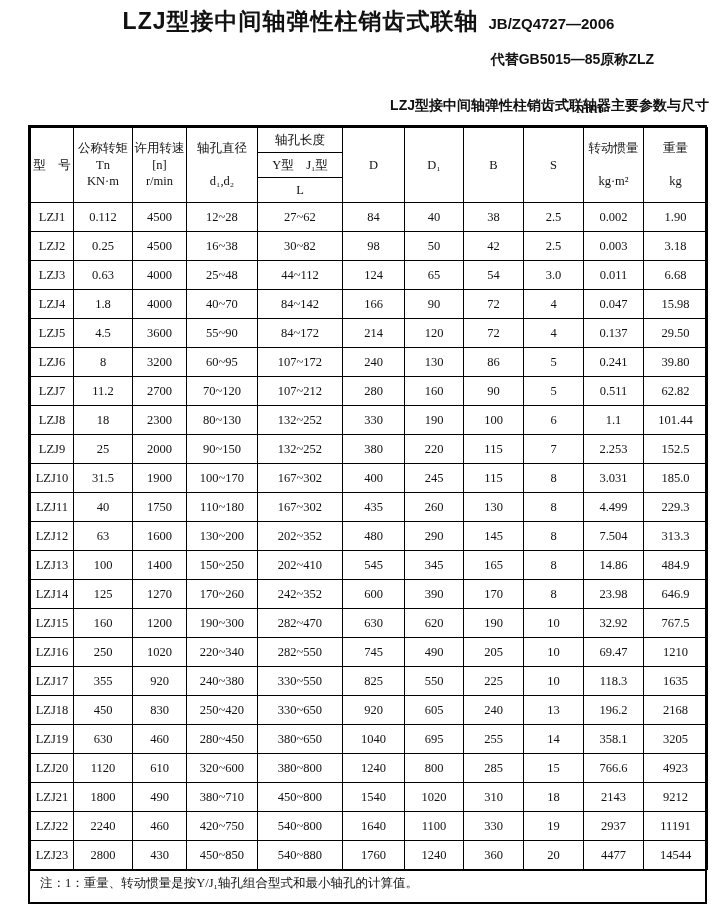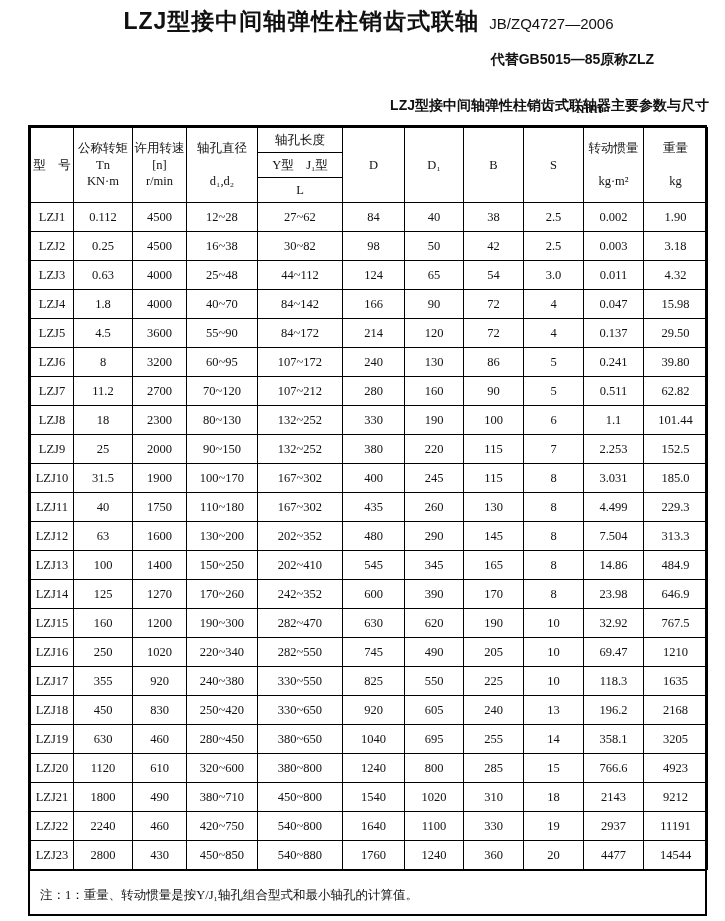--- a/index.html
+++ b/index.html
@@ -13,21 +13,21 @@
   .page { width: 725px; height: 921px; padding: 4px 0 0 28px; }
   .content { width: 681px; }
 
   
   .title-row {
     display: flex; align-items: baseline; justify-content: center;
     gap: 10px; margin-top: 2px;
     font-family: "Liberation Sans", "DejaVu Sans", sans-serif;
   }
   .doc-title { font-size: 23px; font-weight: bold; letter-spacing: 1px; white-space: nowrap; }
-  .doc-standard { font-size: 15px; font-weight: normal; white-space: nowrap; }
+  .doc-standard { font-size: 15px; font-weight: bold; white-space: nowrap; }
 
   .subtitle-row {
     text-align: right; padding-right: 55px; margin-top: 14px;
     font-family: "Liberation Sans", "DejaVu Sans", sans-serif;
     font-size: 14px; font-weight: bold;
   }
 
   .caption-row {
     position: relative; text-align: right; margin-top: 28px;
     font-family: "Liberation Sans", "DejaVu Sans", sans-serif;
@@ -49,21 +49,21 @@
     padding: 0 1px; overflow: hidden;
   }
   thead tr { height: 25px; }
   thead th.pre { white-space: pre-line; line-height: 1.35; text-align: center; }
   tbody td { height: 29px; }
   tbody td:first-child { font-size: 12.5px; margin-left: 10px; }
 
   
   .notes {
     border-top: 1px solid #000;
-    padding: 15px 8px 9px 10px;
+    padding: 3px 8px 9px 10px;
     font-size: 12.5px; line-height: 1.5;
   }
   .note-2 { padding-left: 20px; }
 </style>
 </head>
 <body>
 
 <div class="page">
   <div class="content">
 
@@ -156,21 +156,21 @@
               <td>LZJ3</td>
               <td>0.63</td>
               <td>4000</td>
               <td>25~48</td>
               <td>44~112</td>
               <td>124</td>
               <td>65</td>
               <td>54</td>
               <td>3.0</td>
               <td>0.011</td>
-              <td>4.32</td>
+              <td>6.68</td>
             </tr>
             <tr>
               <td>LZJ4</td>
               <td>1.8</td>
               <td>4000</td>
               <td>40~70</td>
               <td>84~142</td>
               <td>166</td>
               <td>90</td>
               <td>72</td>

